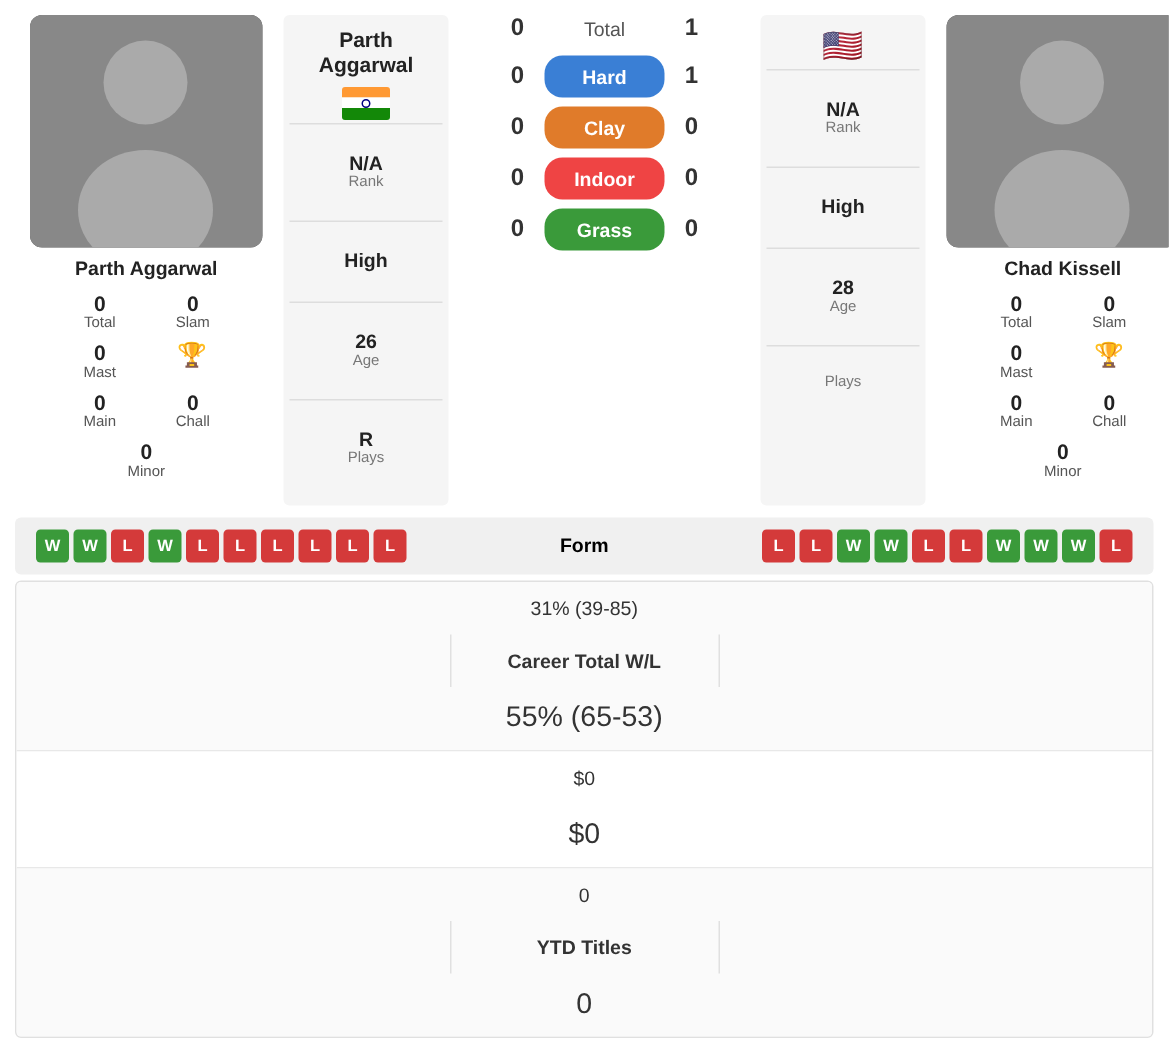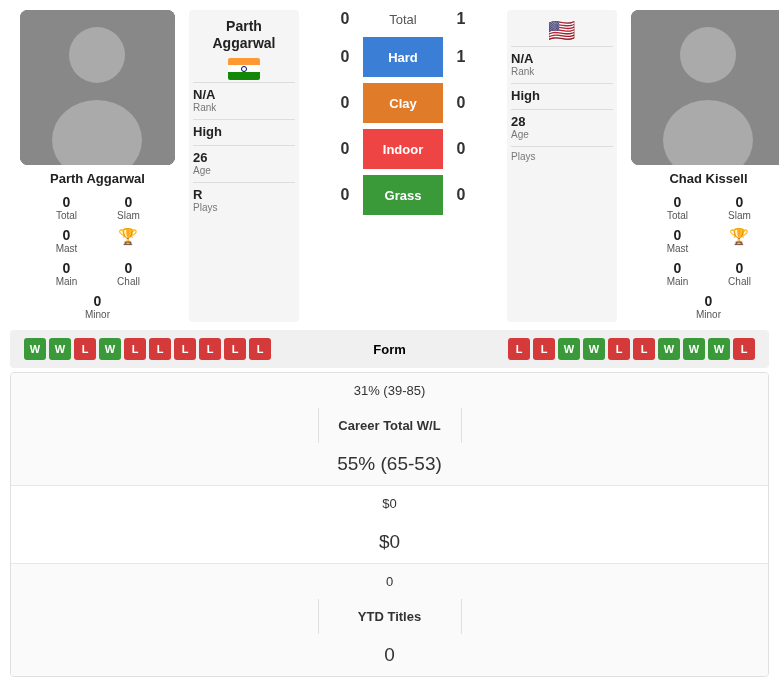--- a/index.html
+++ b/index.html
@@ -99,21 +99,22 @@
     .player-info-panel .player-name-center {
       font-size: 14px;
       font-weight: bold;
       text-align: center;
       color: #222;
       line-height: 1.2;
       margin-bottom: 4px;
     }
 
     .info-block {
-      padding: 4px 0;
+      text-align: center;
+      padding: 18px 0;
       border-top: 1px solid #ddd;
       width: 100%;
     }
 
     .info-block-value {
       font-size: 13px;
       font-weight: bold;
       color: #222;
     }
 
@@ -160,22 +161,22 @@
       display: flex;
       align-items: center;
       justify-content: center;
       gap: 8px;
       margin: 3px 0;
       width: 100%;
     }
 
     .court-badge {
       width: 80px;
-      height: 40px;
-      border-radius: 0;
+      height: 28px;
+      border-radius: 12px;
       display: flex;
       align-items: center;
       justify-content: center;
       color: white;
       font-size: 13px;
       font-weight: bold;
     }
 
     .court-hard { background: #3a7fd5; }
     .court-clay { background: #e07b2a; }
@@ -281,21 +282,21 @@
 
     .stats-left-val {
       flex: 1;
       text-align: center;
       font-size: 13px;
       color: #333;
       padding: 10px 6px;
     }
 
     .stats-center-label {
-      width: 144px;
+      width: 180px;
       text-align: center;
       font-size: 13px;
       font-weight: bold;
       color: #333;
       padding: 10px 6px;
       border-left: 1px solid #e0e0e0;
       border-right: 1px solid #e0e0e0;
     }
 
     .stats-right-val {

